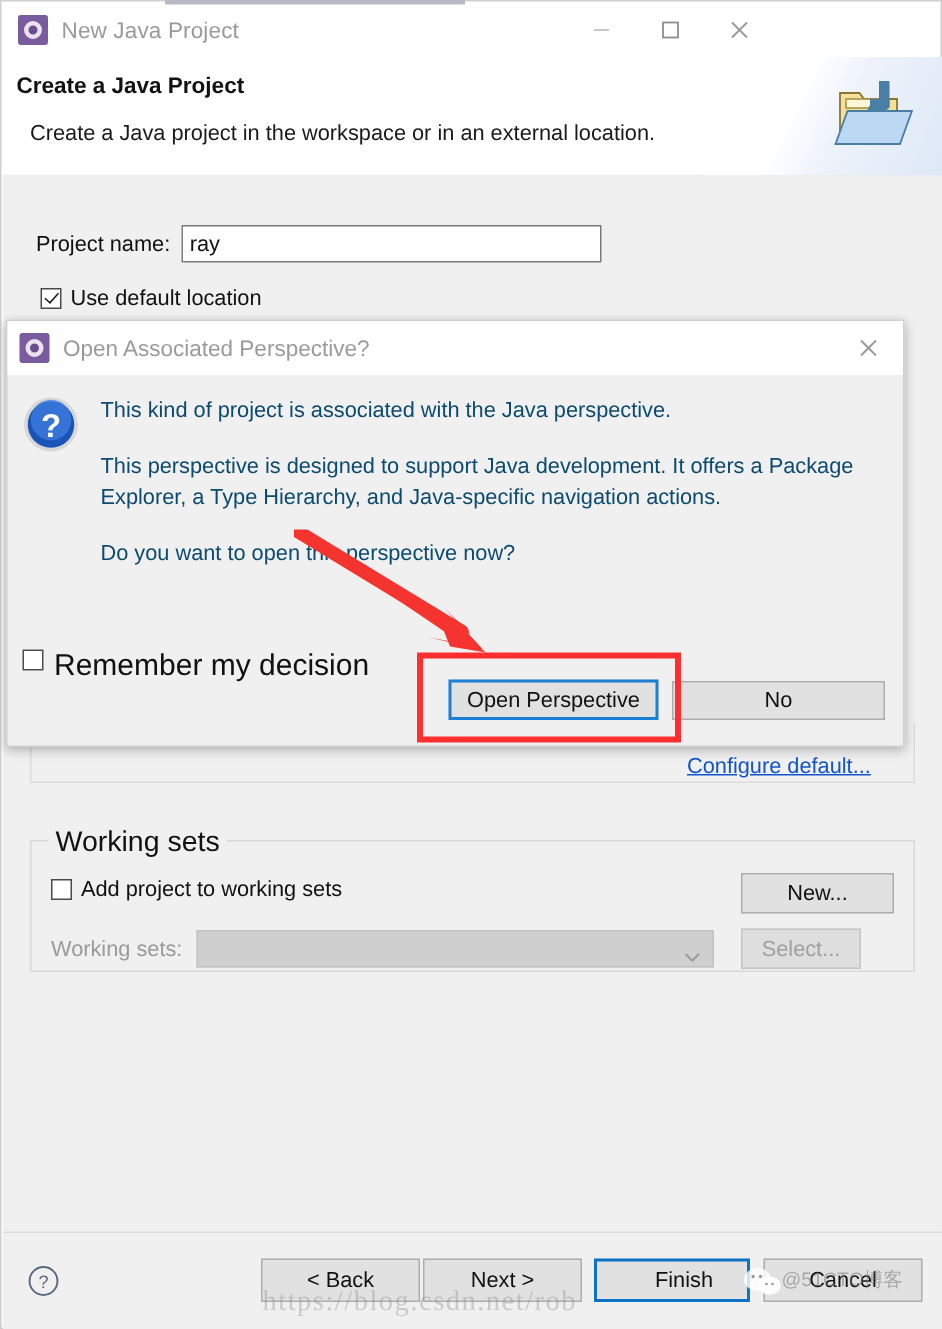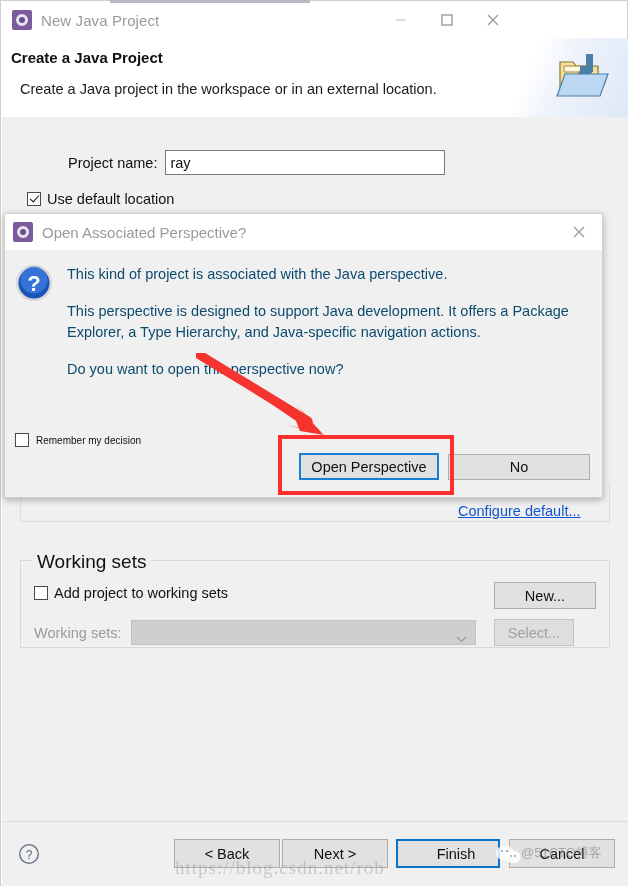--- a/index.html
+++ b/index.html
@@ -115,21 +115,21 @@
     position: absolute;
     left: 1px; top: 116px;
     width: 626px; height: 704px;
     background: #f0f0f0;
     box-sizing: border-box;
   }
 
   .row-projname {
     position: absolute;
     left: 22px; top: 33px;
-    display: flex; align-items: center; margin-left: 44px;
+    display: flex; align-items: center;
   }
   .field-label { font-size: 14.5px; color: #111; }
   #project-name-input {
     margin-left: 8px;
     width: 280px; height: 25px;
     background: #ffffff;
     border: 1px solid #7a7a7a;
     box-sizing: border-box;
     font-family: "Liberation Sans", sans-serif;
     font-size: 14.5px;
@@ -332,22 +332,22 @@
     font-size: 14.5px;
     color: #0c4a6e;
     line-height: 21px;
   }
   #modal-text p { margin: 0 0 16px 0; }
   #modal-text p:last-child { margin-bottom: 0; }
 
   #modal-remember-row {
     position: absolute;
     left: 10px; top: 219px;
-    display: flex; align-items: center; gap: 7px;
-    font-size: 10px; color: #111;
+    display: flex; align-items: flex-start; gap: 7px;
+    font-size: 20px; color: #111;
   }
   #btn-open-perspective {
     position: absolute;
     left: 298px; top: 452px;
     width: 140px; height: 27px;
     border: 2px solid #1b7fd4;
     background: #e1e1e1;
     z-index: 6;
   }
   #btn-no {

